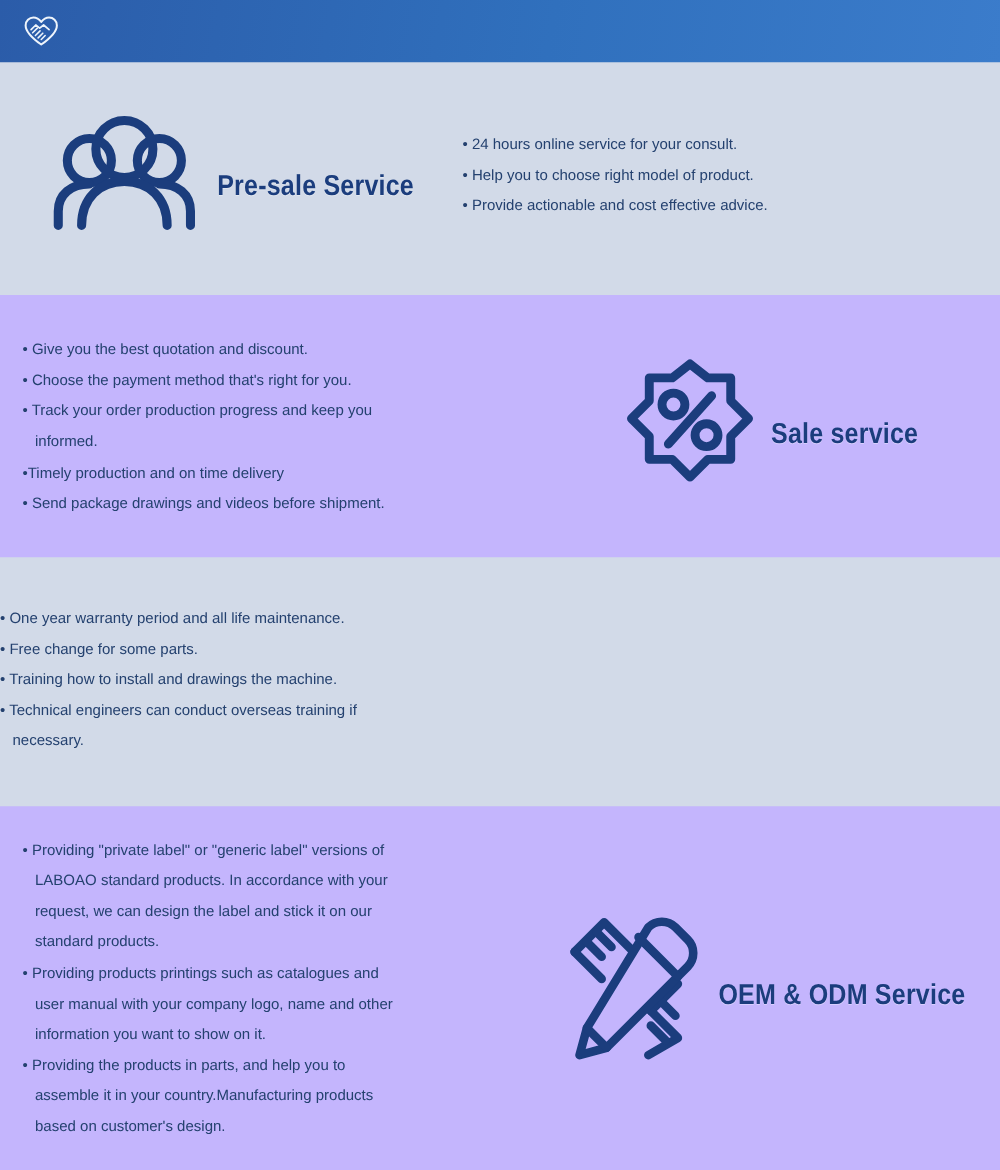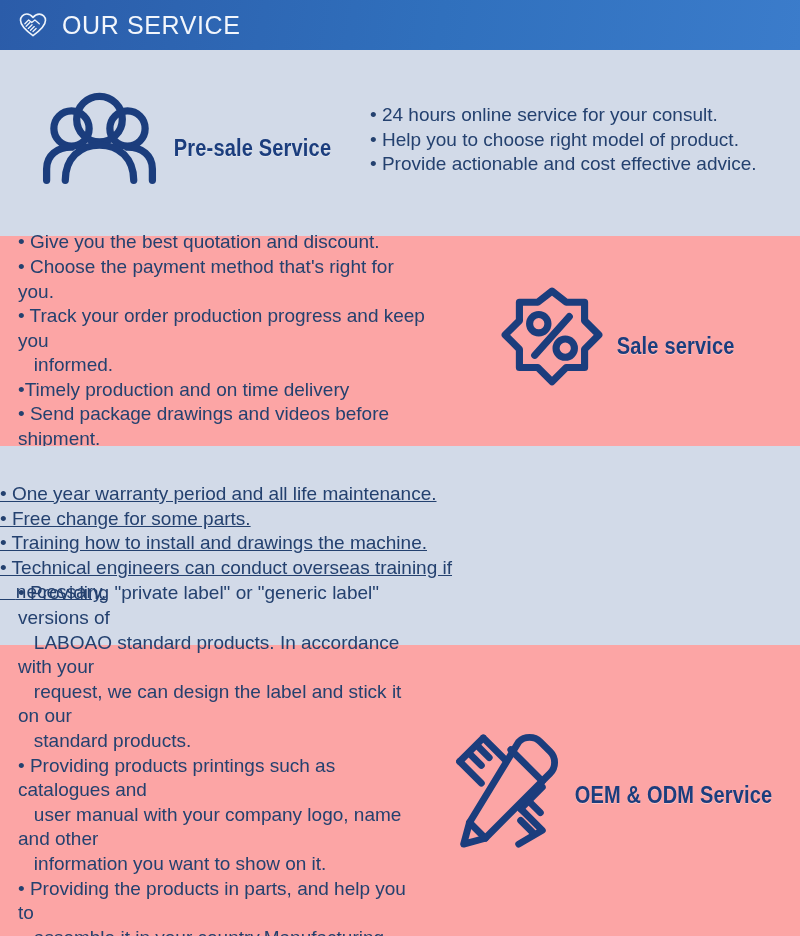--- a/index.html
+++ b/index.html
@@ -49,21 +49,21 @@
   }
 
   
   .band {
     position: absolute;
     left: 0;
     width: 800px;
     box-sizing: border-box;
   }
   .band-light { background: #d2dae8; }
-  .band-dark  { background: #fca5a5; }
+  .band-dark  { background: #c4b5fd; }
 
   .band-inner {
     position: relative;
     width: 800px;
     height: 100%;
     display: flex;
     flex-direction: row;
     align-items: center;
   }
 
@@ -85,21 +85,21 @@
     transform: scaleX(0.87);
     letter-spacing: 0.2px;
     white-space: nowrap;
     text-shadow: 0 1px 0 rgba(255,255,255,0.35);
   }
 
   
   .bullets {
     flex: 1 1 auto;
     color: #24416f;
-    font-size: 19px;
+    font-size: 12px;
     line-height: 24.6px;
     font-family: "Liberation Sans", sans-serif;
   }
   .bullets .li {
     display: block;
     margin: 0;
     padding: 0;
     white-space: pre-wrap;
   }
 
@@ -109,21 +109,21 @@
   #band-after     { top: 446px; height: 199px; }
   #band-oem       { top: 645px; height: 291px; }
 
   #band-presale .iconcol  { width: 360px; padding-left: 10px; }
   #band-presale .bullets  { padding-right: 20px; margin-top: -6px; }
 
   #band-sale .bullets     { padding-left: 18px; padding-right: 10px; }
   #band-sale .iconcol     { width: 360px; }
 
   #band-after .iconcol    { width: 380px; padding-left: 10px; }
-  #band-after .bullets    { padding-right: 18px; margin-top: -4px; text-decoration: underline; }
+  #band-after .bullets    { padding-right: 18px; margin-top: -4px; }
 
   #band-oem .bullets      { padding-left: 18px; padding-right: 8px; }
   #band-oem .iconcol      { width: 370px; }
 
   .stroke {
     fill: none;
     stroke: #1b3d7d;
     stroke-width: 7;
     stroke-linecap: round;
     stroke-linejoin: round;
@@ -135,21 +135,20 @@
 <div class="page">
 
   <div class="header">
     <span class="header-icon">
       <svg viewBox="0 0 48 48" width="30" height="30" aria-hidden="true">
         <path d="M24 41 C10 31 4 24 4 16.5 C4 10.7 8.6 6.5 14 6.5 C18 6.5 21.5 8.8 24 12 C26.5 8.8 30 6.5 34 6.5 C39.4 6.5 44 10.7 44 16.5 C44 24 38 31 24 41 Z" fill="none" stroke="#eef4fb" stroke-width="2.6" stroke-linejoin="round"></path>
         <path d="M11 22 L17 16 L22 20 L27 16 L34 22" fill="none" stroke="#eef4fb" stroke-width="2.2" stroke-linejoin="round" stroke-linecap="round"></path>
         <path d="M13 26 L19 20 M16.5 29.5 L22.5 23.5 M20 32.5 L26 26.5 M24 34.5 L29 29.5" fill="none" stroke="#eef4fb" stroke-width="2.0" stroke-linecap="round"></path>
       </svg>
     </span>
-    <span class="header-title">OUR SERVICE</span>
   </div>
 
   <div class="band band-light" id="band-presale">
     <div class="band-inner">
       <div class="iconcol">
         <span>
           <svg viewBox="0 0 120 108" width="125" height="112" aria-hidden="true">
 
             <circle class="stroke" cx="33" cy="40" r="17"></circle>
             <path class="stroke" d="M9 90 L9 79 C9 66 19 58 33 58"></path>

